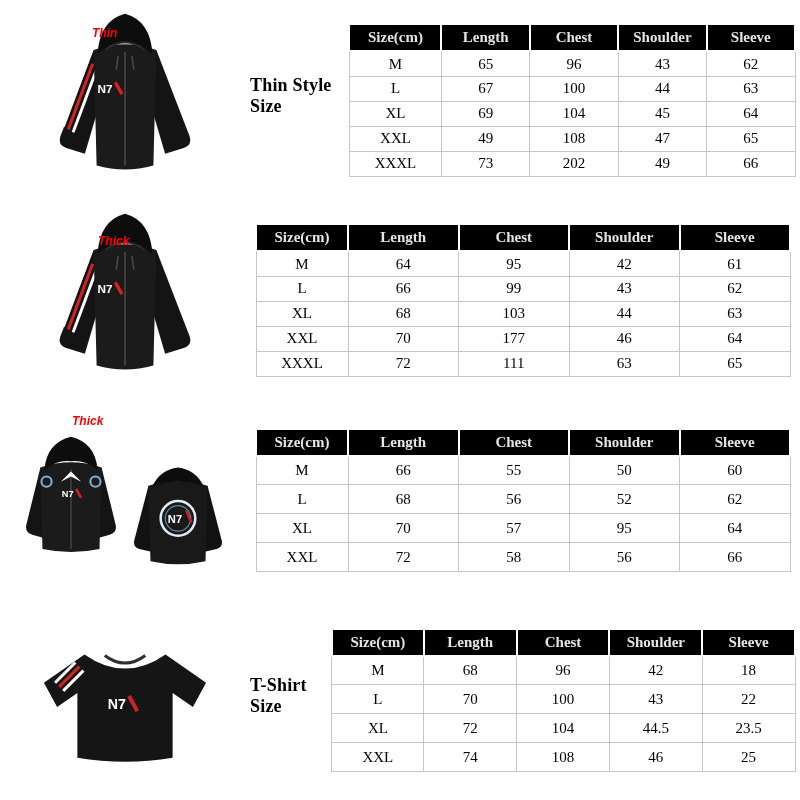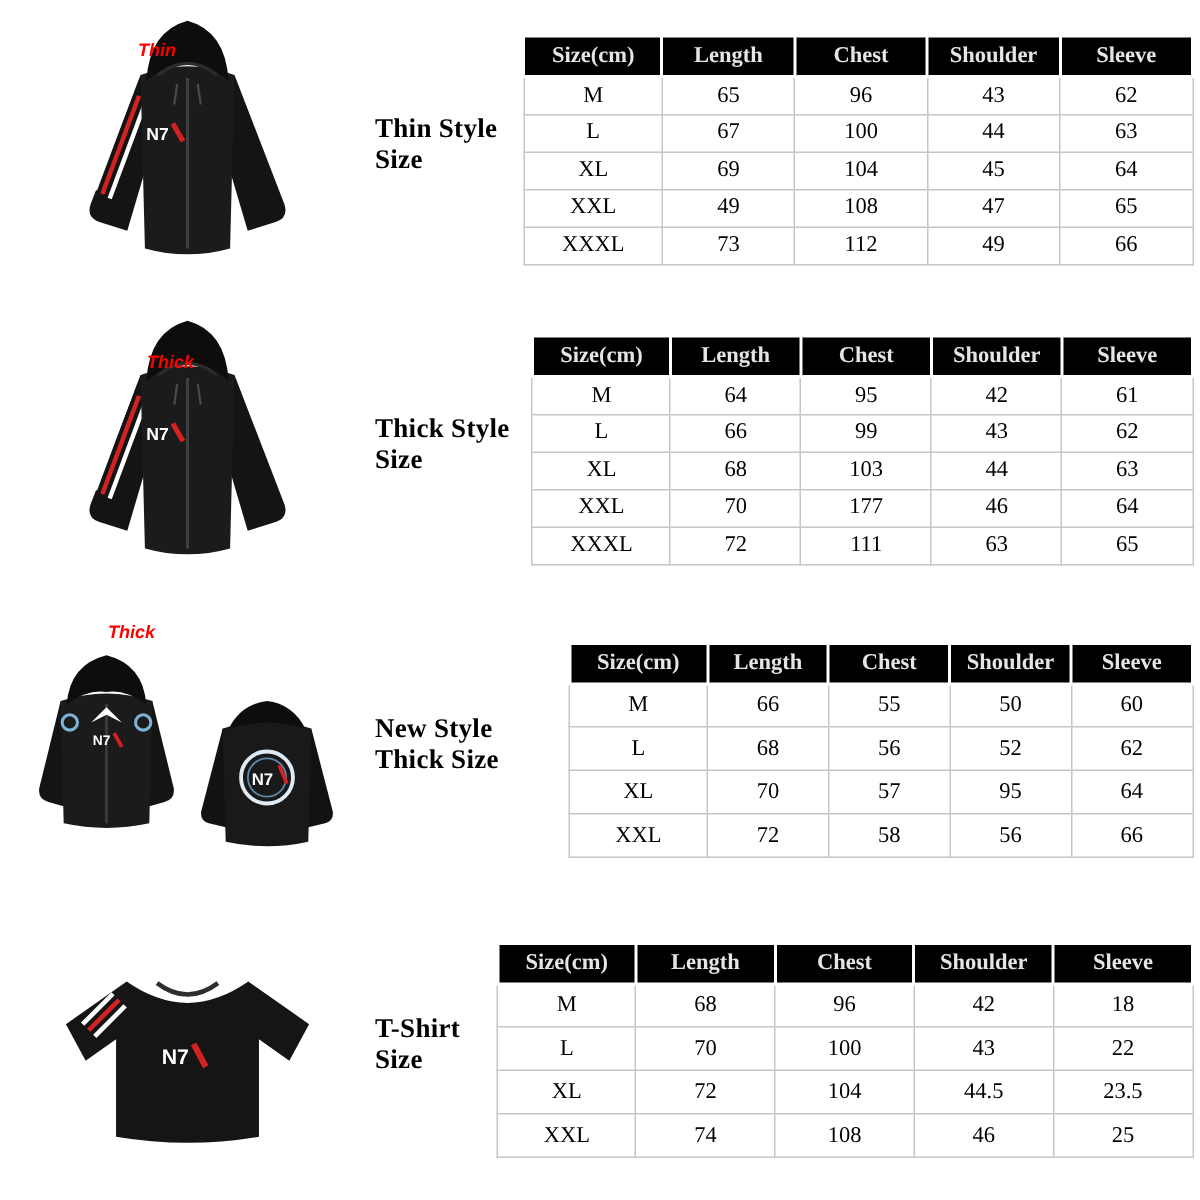--- a/index.html
+++ b/index.html
@@ -121,21 +121,21 @@
             <tr>
               <td>XXL</td>
               <td>49</td>
               <td>108</td>
               <td>47</td>
               <td>65</td>
             </tr>
             <tr>
               <td>XXXL</td>
               <td>73</td>
-              <td>112</td>
+              <td>202</td>
               <td>49</td>
               <td>66</td>
             </tr>
           </tbody>
         </table>
     </div>
   </section>
 
   <section class="section sec-2">
     <div class="image-col">
@@ -150,21 +150,20 @@
         <path d="M62,48 Q64,14 90,7 Q116,14 118,48 Q103,35 90,37 Q77,35 62,48 Z" fill="#0d0d0d"></path>
         <path d="M70,44 Q90,28 110,44" stroke="#2b2b2b" stroke-width="2" fill="none"></path>
         <line x1="90" y1="46" x2="90" y2="162" stroke="#404040" stroke-width="2"></line>
         <line x1="83" y1="50" x2="81" y2="64" stroke="#4a4a4a" stroke-width="1.5"></line>
         <line x1="97" y1="50" x2="99" y2="64" stroke="#4a4a4a" stroke-width="1.5"></line>
         <text x="62" y="88" fill="#ffffff" font-size="12" font-weight="bold" font-family="Liberation Sans, sans-serif">N7</text>
         <path d="M80,77 L87,89" stroke="#d22222" stroke-width="3.5"></path>
       </svg>
     </div>
     <div class="table-col">
-      <h2 class="section-title">Thick Style Size</h2>
       <table class="t6">
           <thead>
             <tr>
               <th>Size(cm)</th>
               <th>Length</th>
               <th>Chest</th>
               <th>Shoulder</th>
               <th>Sleeve</th>
             </tr>
           </thead>
@@ -229,21 +228,20 @@
         <path d="M186,56 L200,110 Q201,116 195,118 L182,121 L172,76 Z" fill="#121212"></path>
         <path d="M128,56 Q157,47 186,56 L184,130 Q157,136 130,130 Z" fill="#191919"></path>
         <path d="M132,56 Q140,40 157,38 Q174,40 182,56 Q157,48 132,56 Z" fill="#0d0d0d"></path>
         <circle cx="157" cy="88" r="17" fill="none" stroke="#dfeaf2" stroke-width="2.5"></circle>
         <circle cx="157" cy="88" r="12.5" fill="none" stroke="#5b87a8" stroke-width="1.2"></circle>
         <text x="147" y="93" fill="#ffffff" font-size="11" font-weight="bold" font-family="Liberation Sans, sans-serif">N7</text>
         <path d="M165,80 L170,92" stroke="#d22222" stroke-width="2.5"></path>
       </svg>
     </div>
     <div class="table-col">
-      <h2 class="section-title">New Style Thick Size</h2>
       <table class="t5">
           <thead>
             <tr>
               <th>Size(cm)</th>
               <th>Length</th>
               <th>Chest</th>
               <th>Shoulder</th>
               <th>Sleeve</th>
             </tr>
           </thead>

